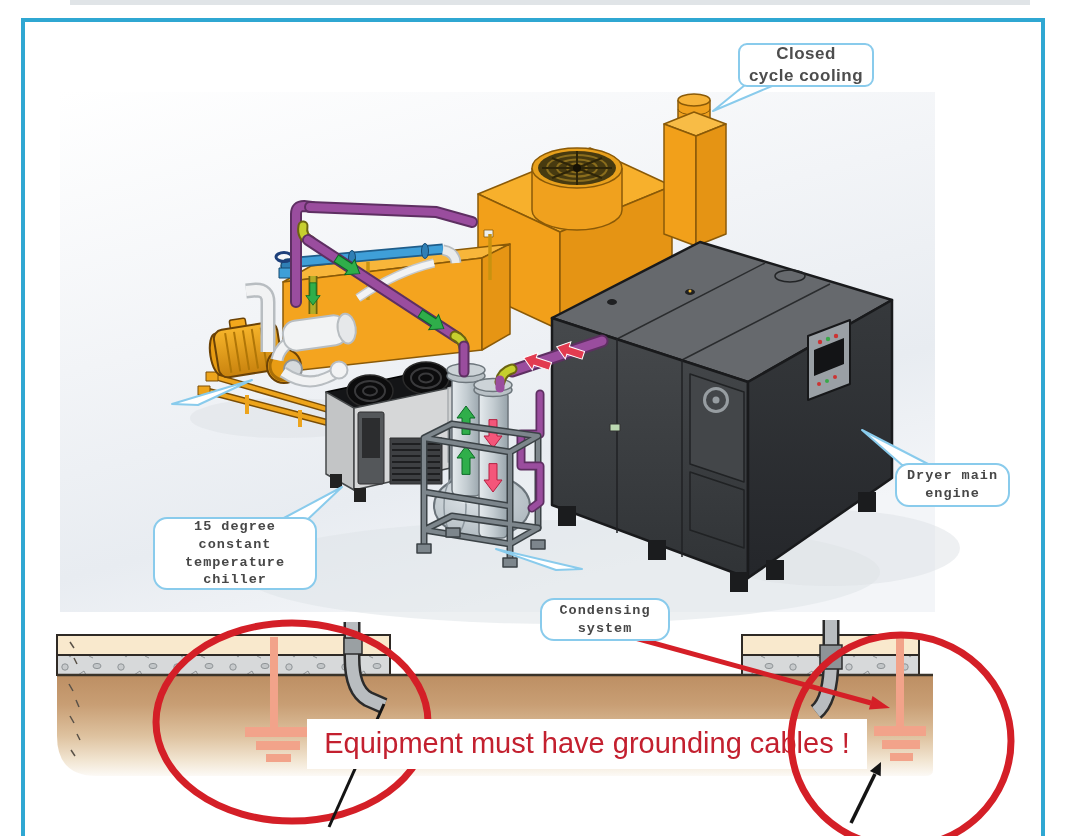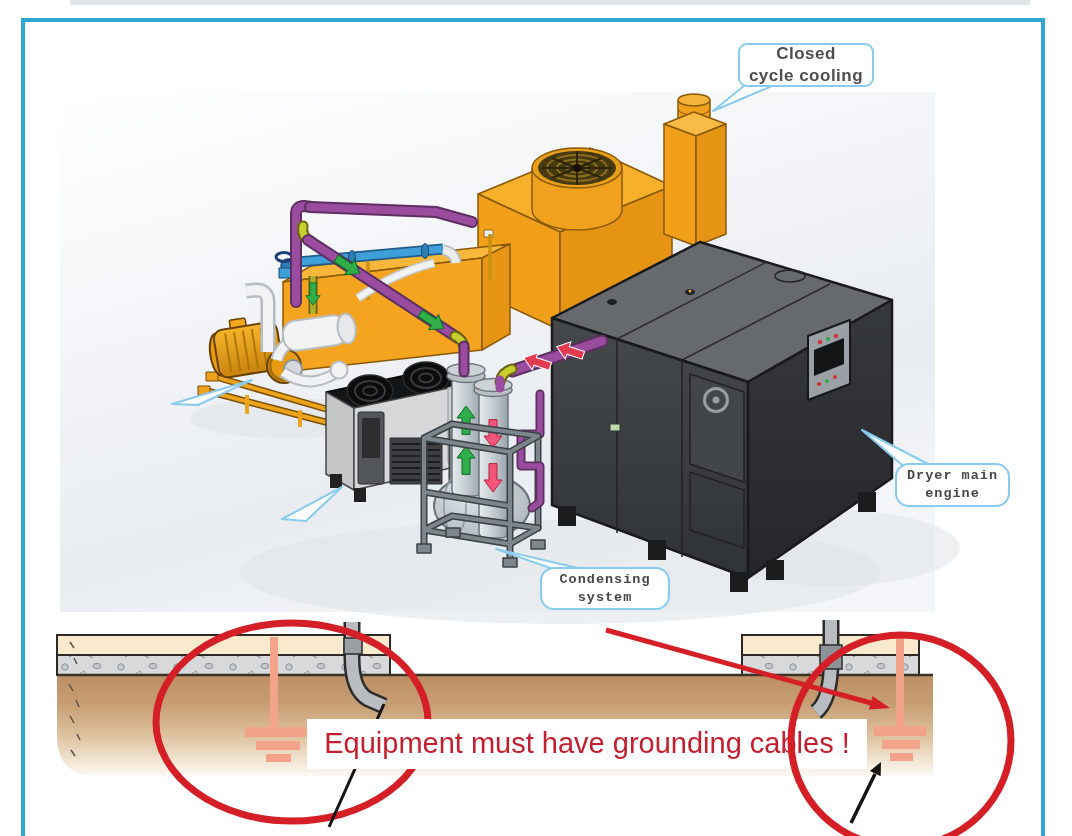--- a/index.html
+++ b/index.html
@@ -347,21 +347,27 @@
   </g>
 </g>
 
 <path d="M23,836 V20 H1043 V836" fill="none" stroke="#2fa7d2" stroke-width="4"></path>
 </svg>
 
 <div class="callout sans" style="left:738px;top:43px;width:136px;height:44px;border-radius:9px;">
   <span class="lbl">Closed
 cycle cooling</span>
 </div>
-<div class="callout mono" style="left:540px;top:567px;width:130px;height:43px;">
+<div class="callout mono" style="left:153px;top:517px;width:164px;height:73px;">
+  <span class="lbl">15 degree
+constant
+temperature
+chiller</span>
+</div>
+<div class="callout mono" style="left:540px;top:598px;width:130px;height:43px;">
   <span class="lbl">Condensing
 system</span>
 </div>
 <div class="callout mono" style="left:895px;top:463px;width:115px;height:44px;">
   <span class="lbl">Dryer main
 engine</span>
 </div>
 
 </div>
 

